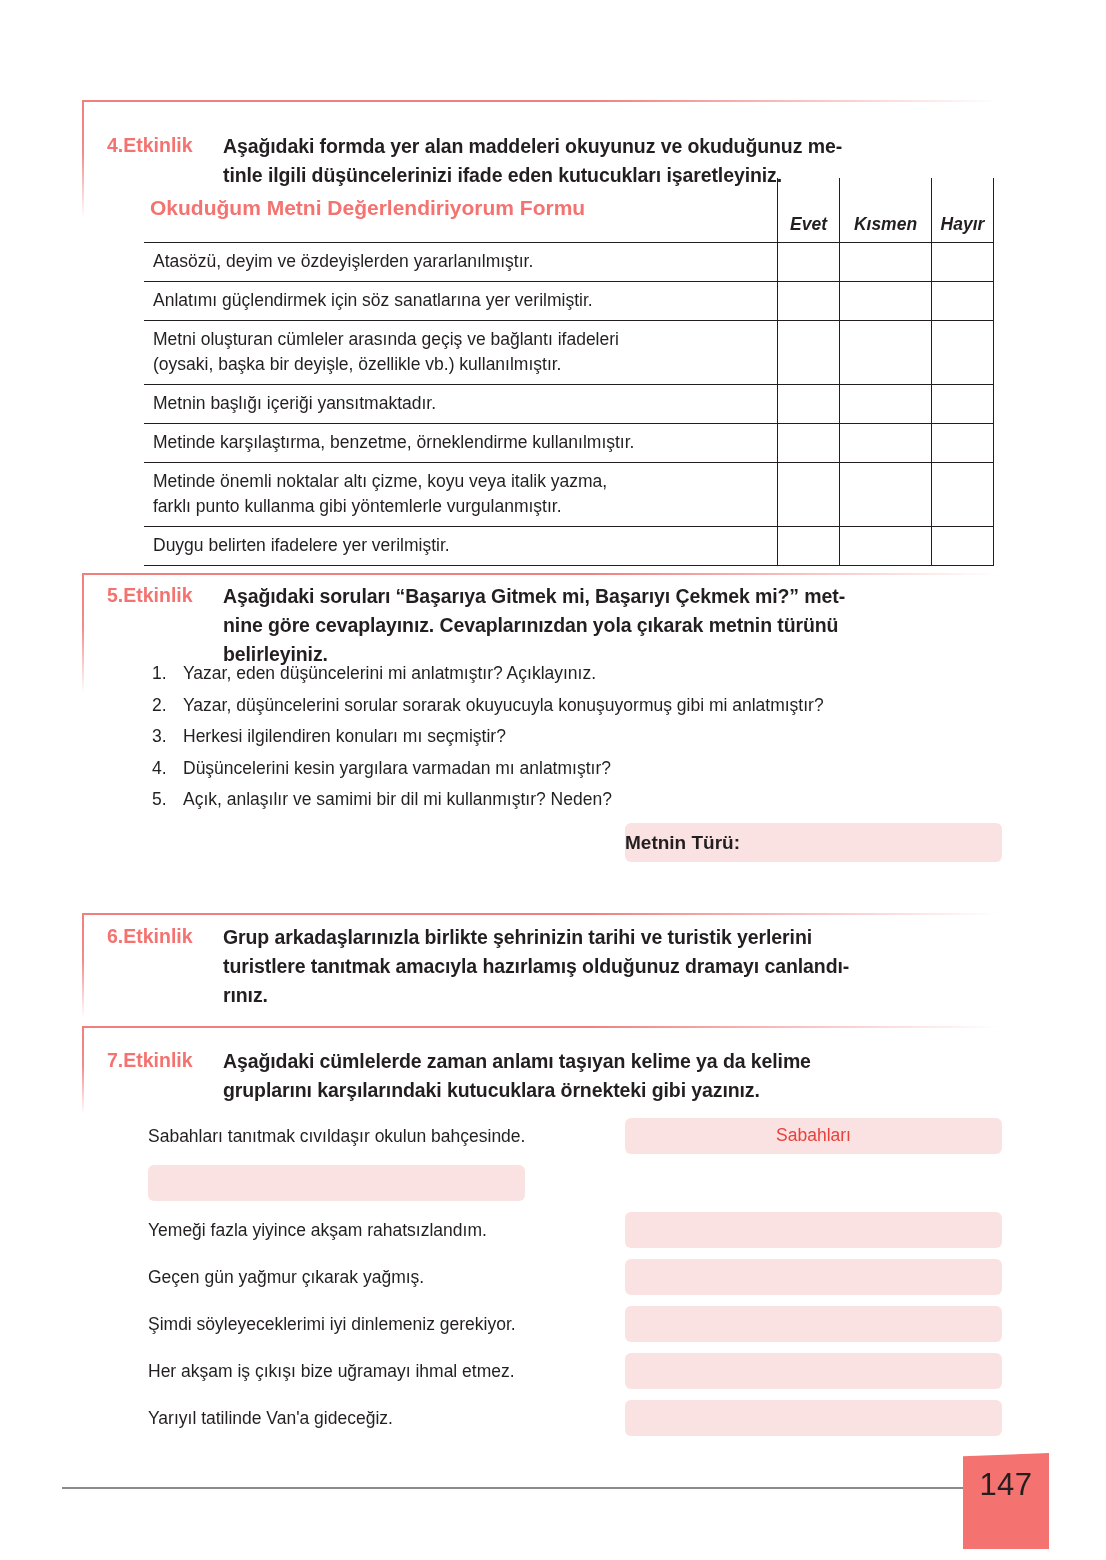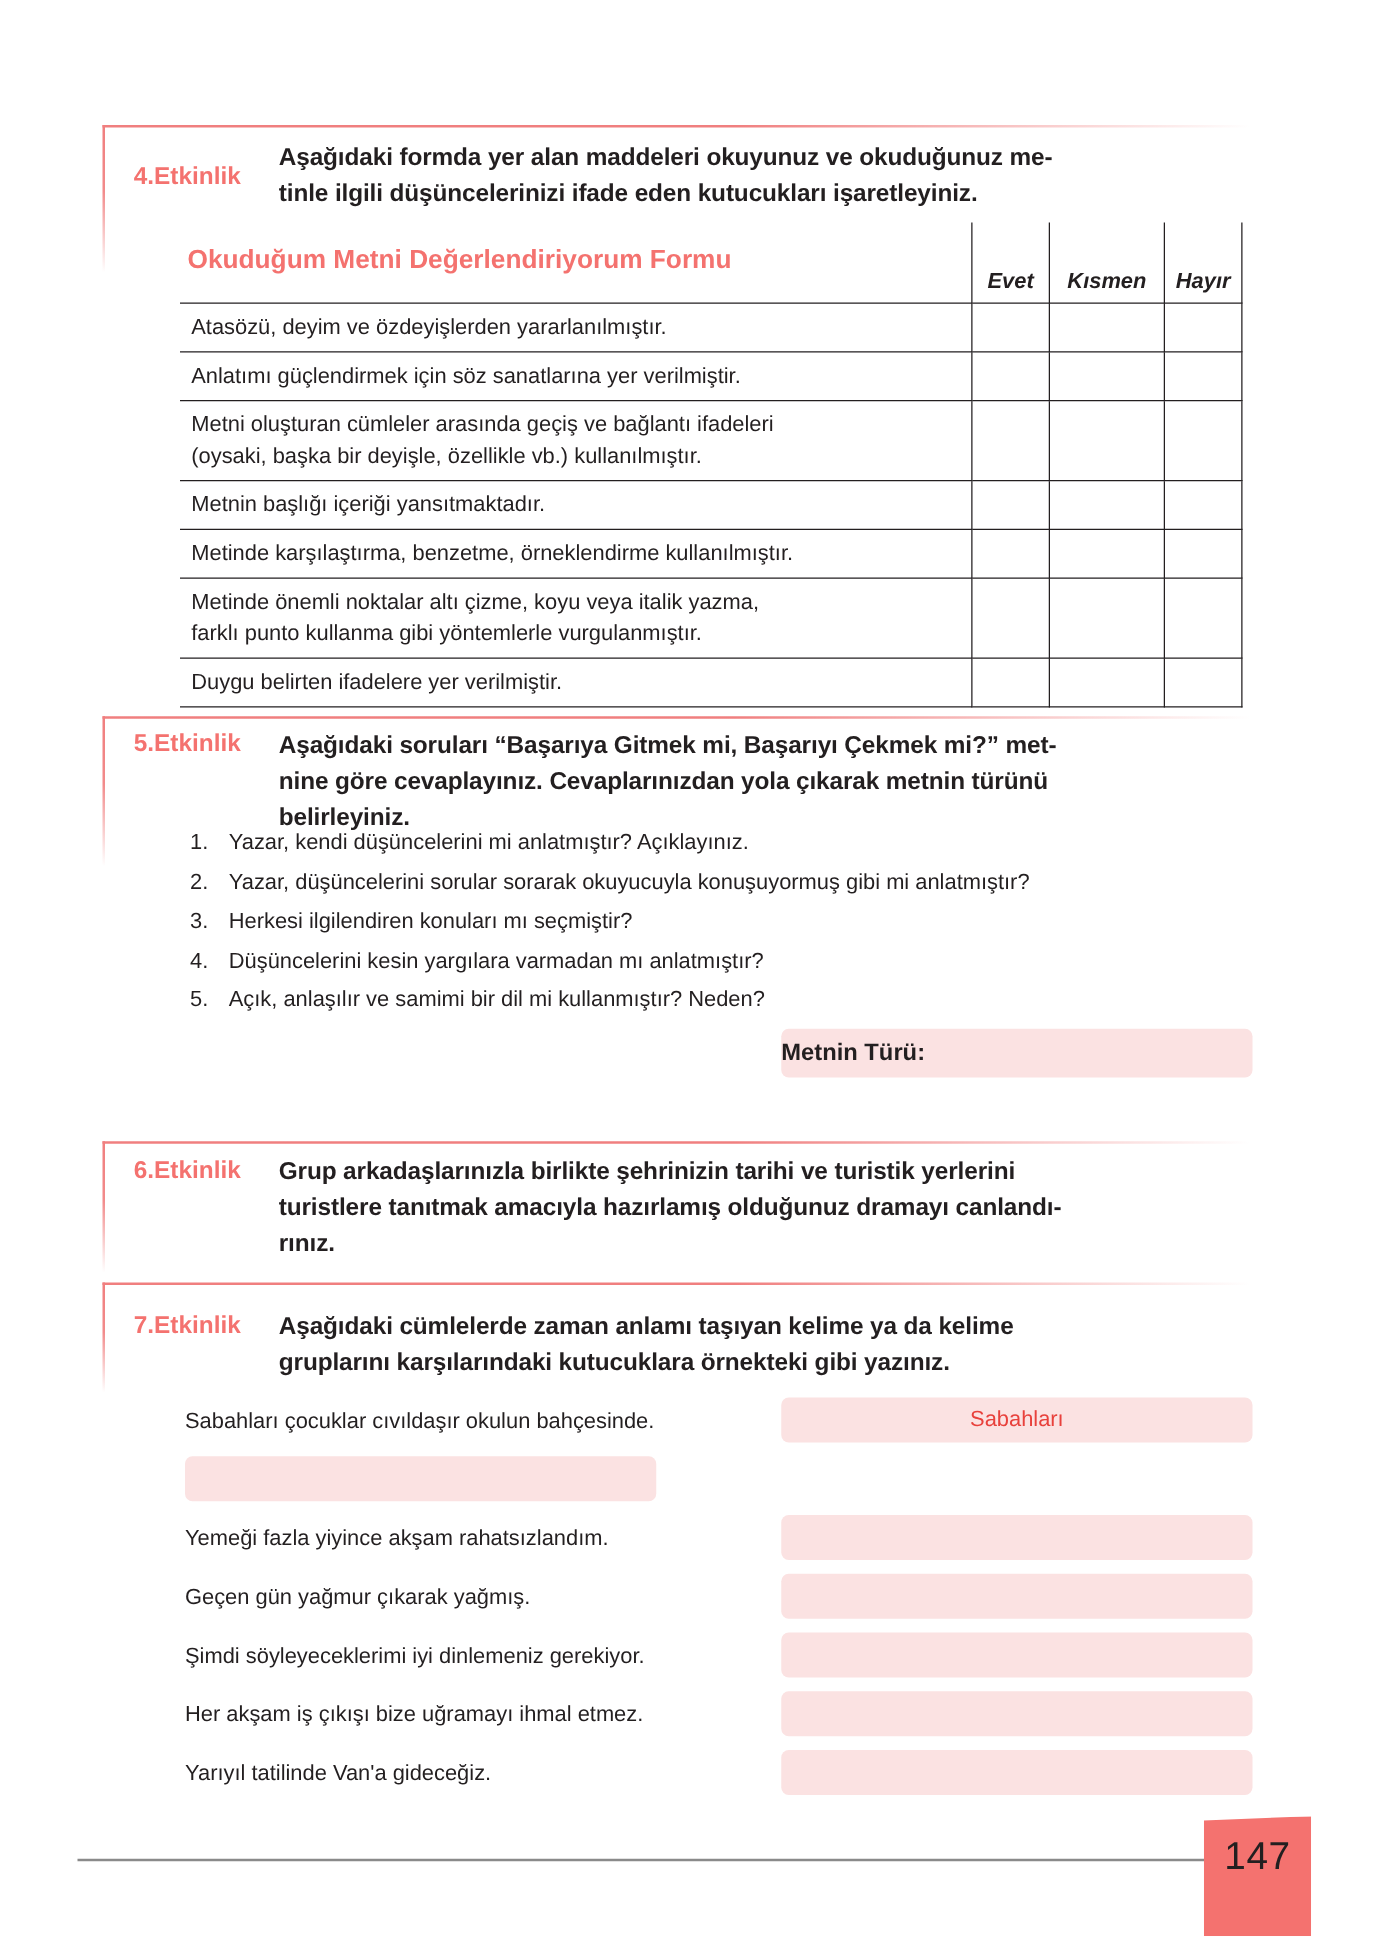--- a/index.html
+++ b/index.html
@@ -208,21 +208,21 @@
 </style>
 </head>
 <body>
 
 <div class="page">
 
   <div class="activity" style="top:100px; height:120px; width:920px;">
     <div class="bracket-top" style="width:918px;"></div>
     <div class="bracket-left" style="height:118px;"></div>
   </div>
-  <div class="act-row" style="left:82px; top:112px; width:920px;align-items:center;">
+  <div class="act-row" style="left:82px; top:132px; width:920px;">
     <div class="act-label">4.Etkinlik</div>
     <div class="act-text">
       <div>Aşağıdaki formda yer alan maddeleri okuyunuz ve okuduğunuz me-</div>
       <div>tinle ilgili düşüncelerinizi ifade eden kutucukları işaretleyiniz.</div>
     </div>
   </div>
 
   <table class="form-table">
     <tbody>
         <tr>
@@ -310,21 +310,21 @@
     <div class="act-text">
       <div>Aşağıdaki soruları “Başarıya Gitmek mi, Başarıyı Çekmek mi?” met-</div>
       <div>nine göre  cevaplayınız. Cevaplarınızdan yola çıkarak metnin türünü</div>
       <div>belirleyiniz.</div>
     </div>
   </div>
 
   <div class="qlist">
     <div class="qrow">
       <span class="qnum">1.</span>
-      <span>Yazar, kendi düşüncelerini mi anlatmıştır? Açıklayınız.</span>
+      <span>Yazar, eden düşüncelerini mi anlatmıştır? Açıklayınız.</span>
     </div>
     <div class="qrow">
       <span class="qnum">2.</span>
       <span>Yazar, düşüncelerini sorular sorarak okuyucuyla konuşuyormuş gibi mi anlatmıştır?</span>
     </div>
     <div class="qrow">
       <span class="qnum">3.</span>
       <span>Herkesi ilgilendiren konuları mı seçmiştir?</span>
     </div>
     <div class="qrow">
@@ -361,21 +361,21 @@
   <div class="act-row" style="left:82px; top:1047px; width:920px;">
     <div class="act-label">7.Etkinlik</div>
     <div class="act-text">
       <div>Aşağıdaki cümlelerde zaman anlamı taşıyan kelime ya da kelime</div>
       <div>gruplarını karşılarındaki kutucuklara örnekteki gibi yazınız.</div>
     </div>
   </div>
 
   <div class="s7">
     <div class="s7-row">
-      <div class="s7-sentence">Sabahları çocuklar cıvıldaşır okulun bahçesinde.</div>
+      <div class="s7-sentence">Sabahları tanıtmak cıvıldaşır okulun bahçesinde.</div>
       <div class="s7-answer">
         <span>Sabahları</span>
       </div>
     </div>
     <div class="s7-row">
       <div class="s7-answer">
         <span></span>
       </div>
     </div>
     <div class="s7-row">

